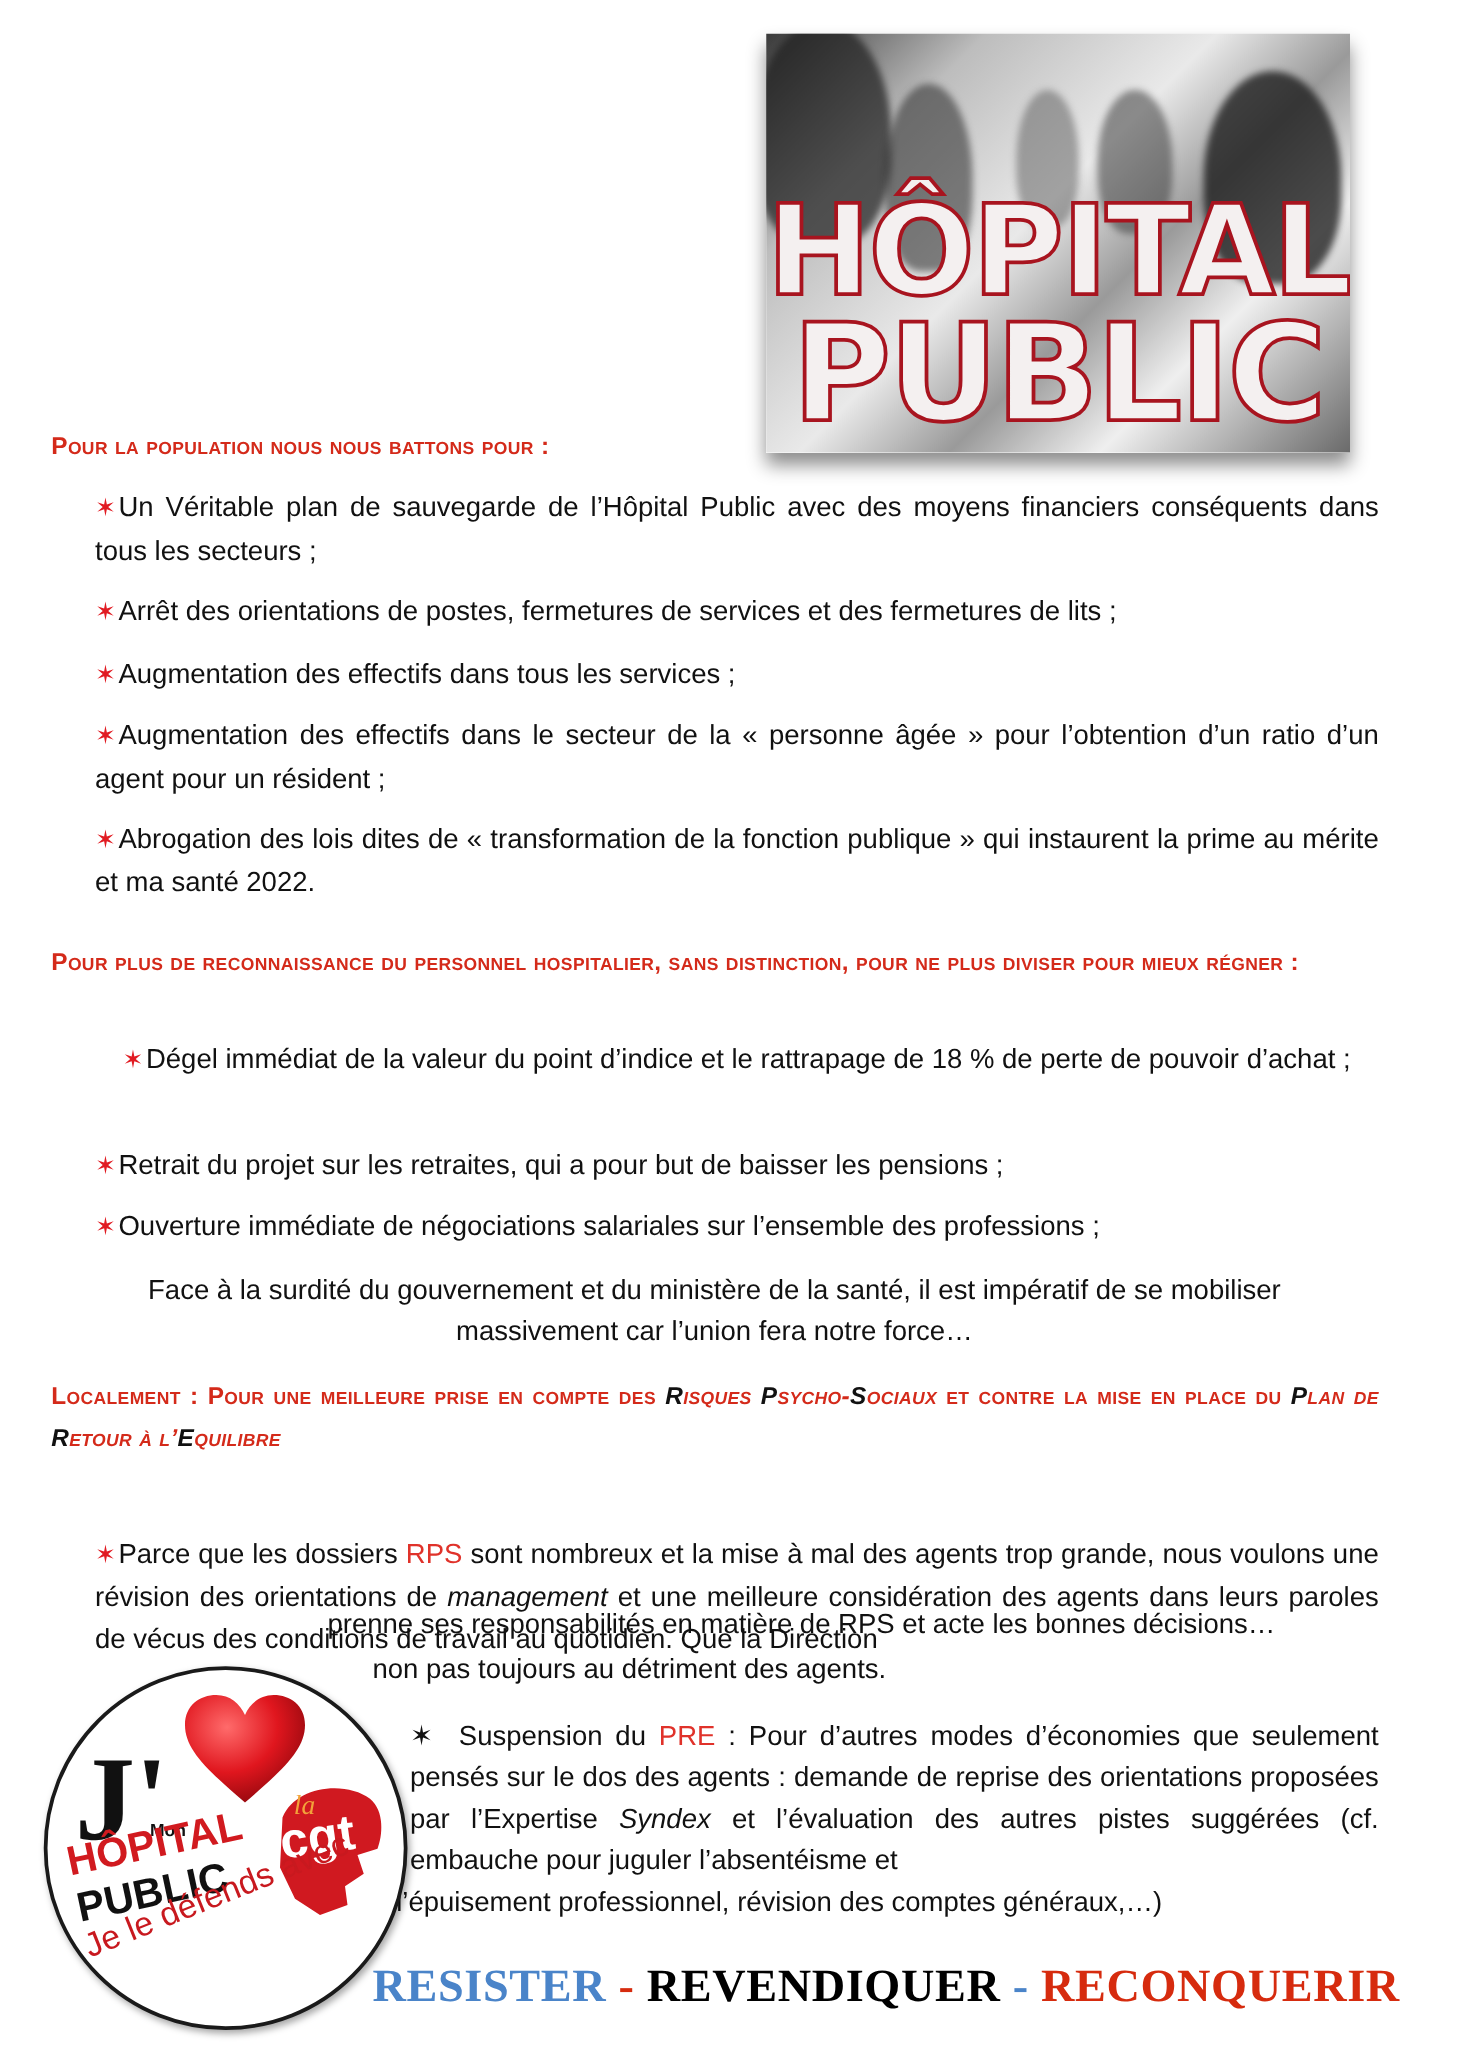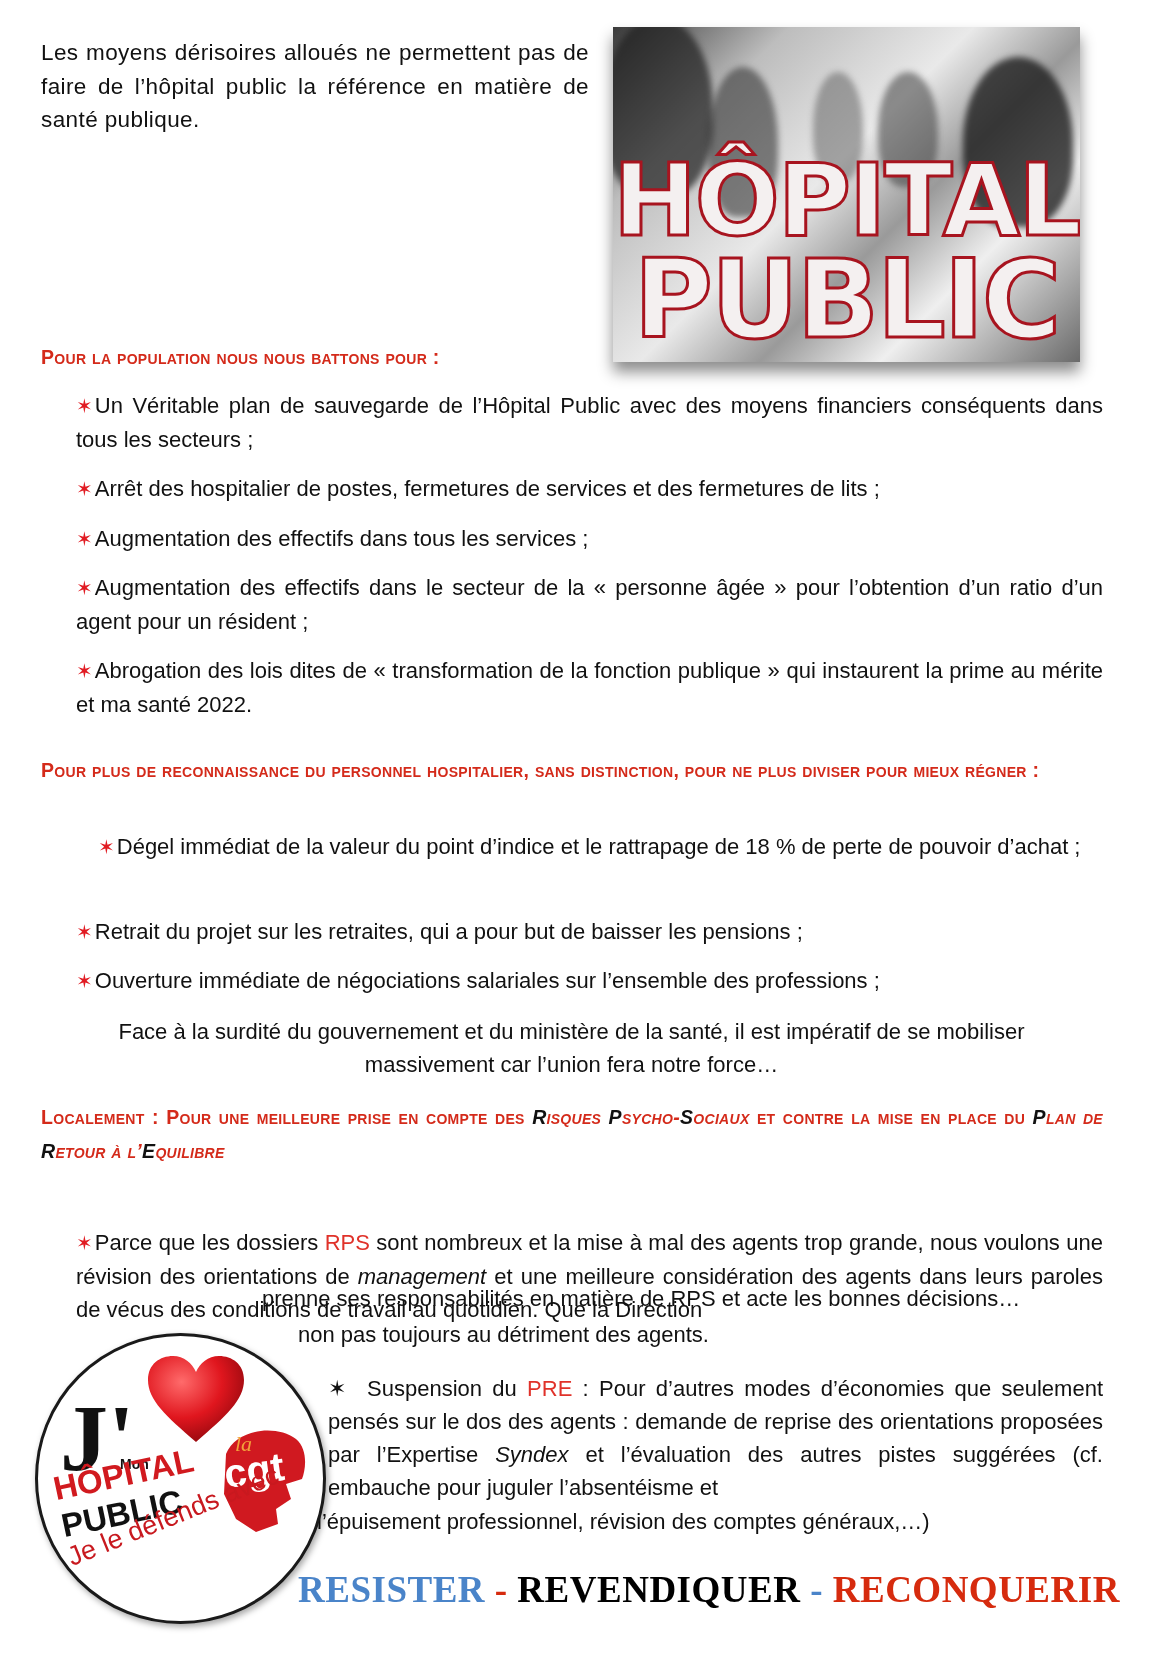--- a/index.html
+++ b/index.html
@@ -29,41 +29,40 @@
   .center { position:absolute; left:40px; width:1063px; text-align:center; font-size:22px; line-height:33px; }
   .badge { left:35px; top:1333px; width:285px; height:285px; border-radius:50%;
            border:3px solid #1a1a1a; background:#fff; box-shadow:2px 3px 6px rgba(0,0,0,0.35); overflow:hidden; }
   .slogan { left:298px; top:1568px; font-size:37px; font-weight:bold; letter-spacing:0.5px;
             font-family:Liberation Serif, serif; white-space:nowrap; }
 </style>
 </head>
 <body>
 
 <div class="abs intro">
-  <p class="j">Les moyens dérisoires alloués ne permettent pas de faire de l’hôpital public la référence en matière de santé publique.</p>
 </div>
 
 <div class="abs hero">
   <div class="fig" style="left:-10px;top:-10px;width:110px;height:180px;background:rgba(30,30,30,0.7)"></div>
   <div class="fig" style="left:95px;top:40px;width:70px;height:150px;"></div>
   <div class="fig" style="left:200px;top:45px;width:50px;height:110px;background:rgba(90,90,90,0.5)"></div>
   <div class="fig" style="left:265px;top:45px;width:60px;height:115px;background:rgba(60,60,60,0.55)"></div>
   <div class="fig" style="left:350px;top:30px;width:110px;height:170px;background:rgba(20,20,20,0.75)"></div>
   <div class="word w1">HÔPITAL</div>
   <div class="word w2">PUBLIC</div>
 </div>
 
 <div class="abs sc-head" style="left:41px;top:346px;">Pour la population nous nous battons pour :</div>
 
 <div class="bullets">
   <div class="b" style="top:389px;">
     <span class="star">✶</span><span>Un Véritable plan de sauvegarde de l’Hôpital Public avec des moyens financiers conséquents dans tous les secteurs ;</span>
   </div>
   <div class="b" style="top:472px;">
-    <span class="star">✶</span><span>Arrêt des hospitalier de postes, fermetures de services et des fermetures de lits ;</span>
+    <span class="star">✶</span><span>Arrêt des orientations de postes, fermetures de services et des fermetures de lits ;</span>
   </div>
   <div class="b" style="top:522px;">
     <span class="star">✶</span><span>Augmentation des effectifs dans tous les services ;</span>
   </div>
   <div class="b" style="top:571px;">
     <span class="star">✶</span><span>Augmentation des effectifs dans le secteur de la « personne âgée » pour l’obtention d’un ratio d’un agent pour un résident ;</span>
   </div>
   <div class="b" style="top:654px;">
     <span class="star">✶</span><span>Abrogation des lois dites de « transformation de la fonction publique » qui instaurent la prime au mérite et ma santé 2022.</span>
   </div>

